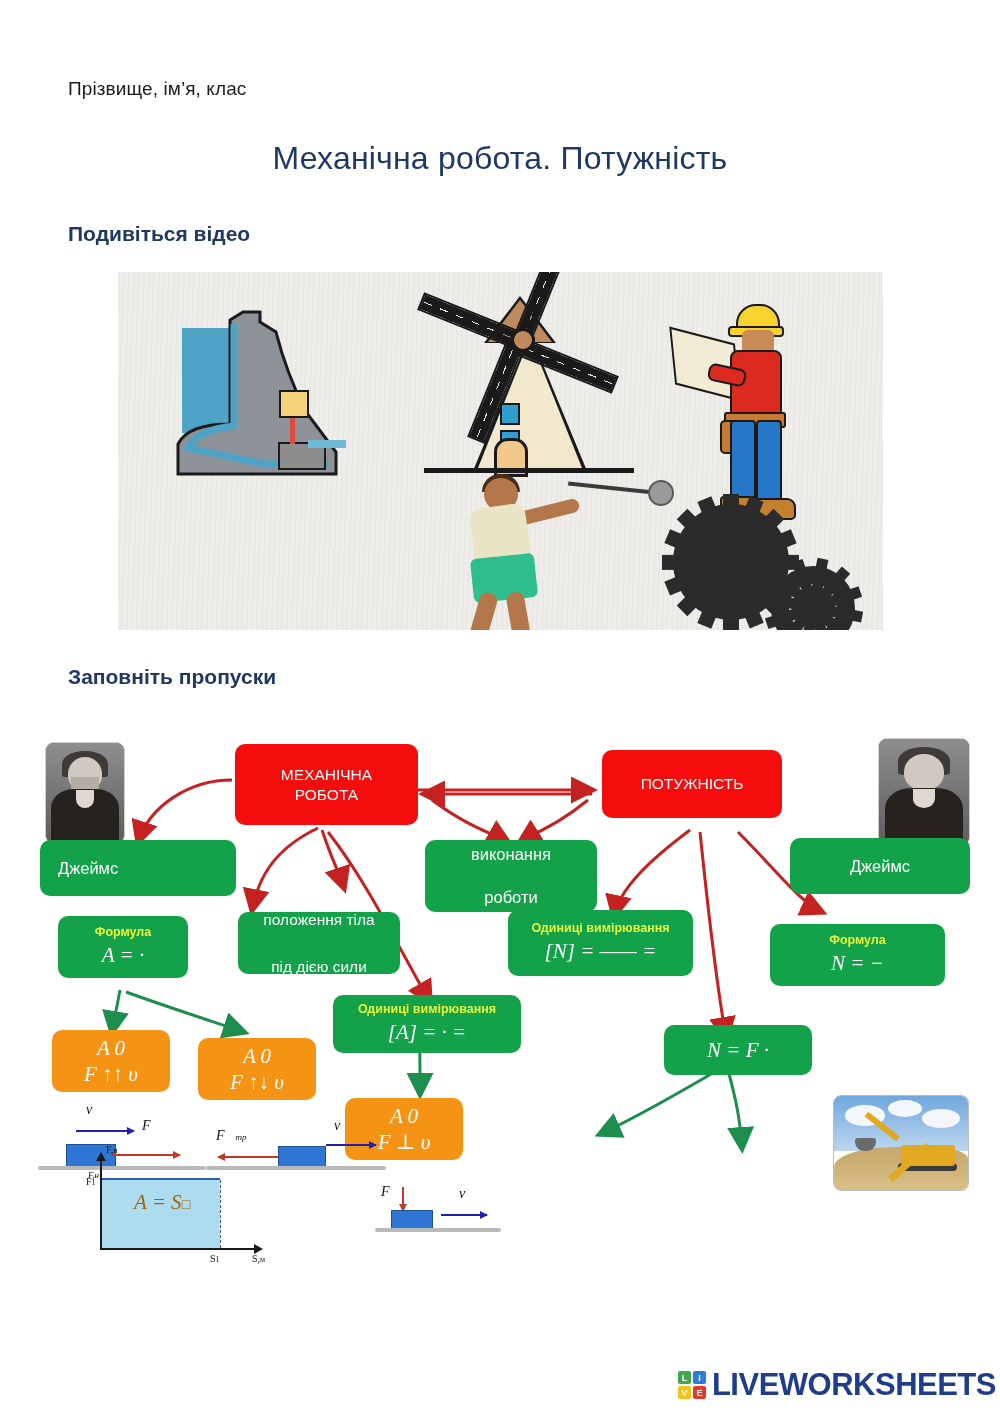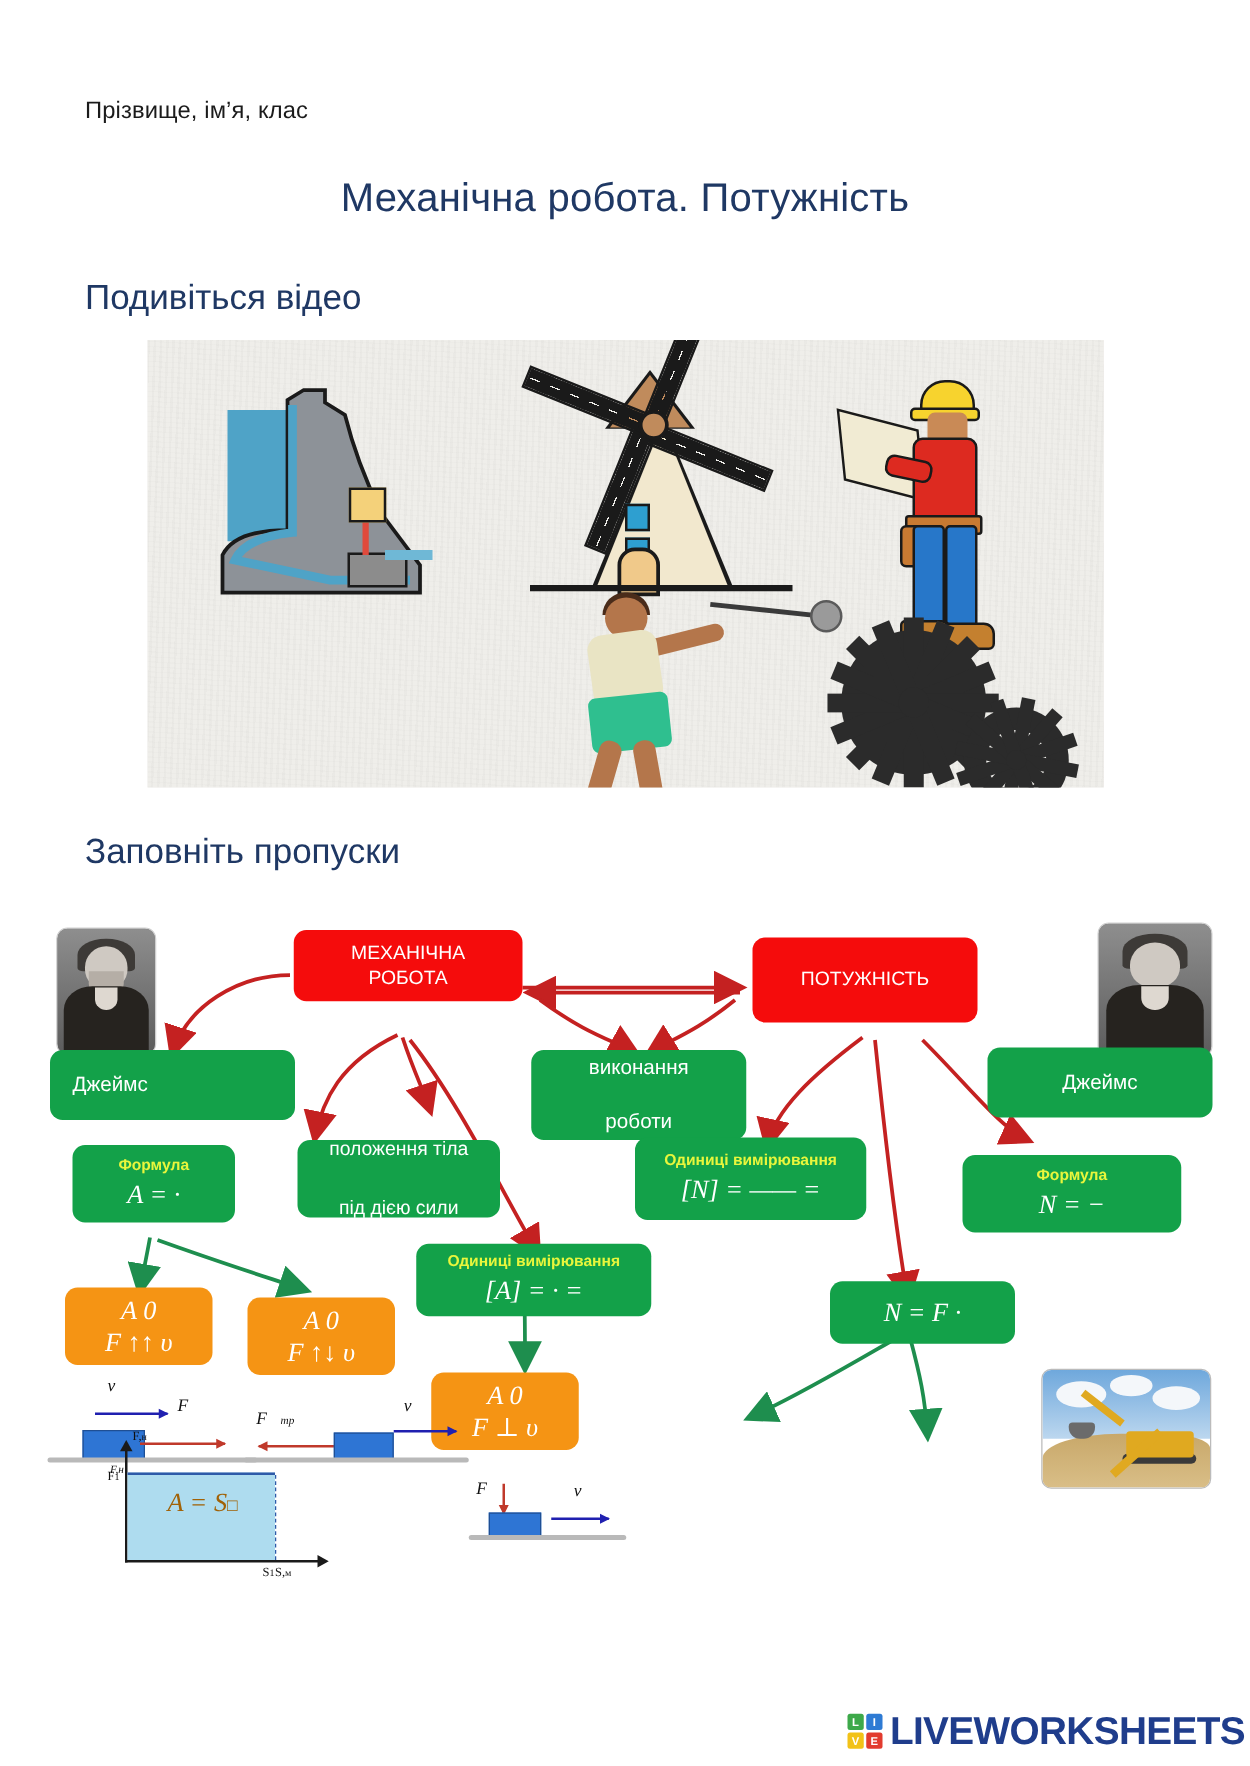--- a/index.html
+++ b/index.html
@@ -5,21 +5,21 @@
   html,body{margin:0;padding:0;background:#ffffff;}
   body{width:1000px;height:1413px;position:relative;overflow:hidden;
        font-family:"Liberation Sans","DejaVu Sans",sans-serif;}
 
   .page{position:relative;width:1000px;height:1413px;background:#fff;}
 
   
   .name-line{position:absolute;left:68px;top:78px;font-size:19px;color:#1b1b1b;letter-spacing:.1px;}
   .main-title{position:absolute;left:0;top:140px;width:1000px;text-align:center;
               font-size:32px;color:#1F3864;font-weight:400;letter-spacing:.2px;}
-  .sec-head{position:absolute;font-size:28px;color:#1F3864;font-weight:400;}
+  .sec-head{position:absolute;font-size:21px;color:#1F3864;font-weight:700;}
   .sec-video{left:68px;top:222px;}
   .sec-fill{left:68px;top:665px;}
 
   
   .video-box{position:absolute;left:118px;top:272px;width:765px;height:358px;
              background:#efeeea;overflow:hidden;}
   .paper-tex{position:absolute;inset:0;
       background:
         repeating-linear-gradient(92deg, rgba(0,0,0,.018) 0 2px, rgba(255,255,255,0) 2px 5px),
         repeating-linear-gradient(3deg, rgba(0,0,0,.013) 0 1px, rgba(255,255,255,0) 1px 4px),
@@ -299,21 +299,21 @@
         <div class="pt-collar"></div>
     </div>
     <div class="portrait" style="left:878px;top:18px;width:90px;height:106px;">
       <div class="pt-sky"></div>
         <div class="pt-hair"></div>
         <div class="pt-head"></div>
       <div class="pt-body"></div>
         <div class="pt-collar"></div>
     </div>
 
-    <div class="node red" style="left:235px;top:24px;width:183px;height:57px;">
+    <div class="node red" style="left:235px;top:24px;width:183px;height:81px;">
       <div>МЕХАНІЧНА</div>
       <div>РОБОТА</div>
     </div>
     <div class="node red" style="left:602px;top:30px;width:180px;height:68px;">
       <div>ПОТУЖНІСТЬ</div>
     </div>
 
     <div class="node green" style="left:40px;top:120px;width:196px;height:56px;align-items:flex-start;padding-left:18px;">
       <div>Джеймс</div>
     </div>
@@ -381,21 +381,21 @@
     <div class="sk" style="left:38px;top:382px;width:170px;height:70px;">
       <div class="lab" style="left:48px;top:0px;">ν⃗</div>
       <div class="vec v" style="left:38px;top:28px;width:58px;color:#2020B0;"></div>
       <div class="lab" style="left:104px;top:16px;">F⃗</div>
       <div class="blk" style="left:28px;top:42px;width:48px;height:22px;"></div>
       <div class="vec v" style="left:74px;top:52px;width:68px;color:#C0392B;"></div>
       <div class="ground" style="left:0;top:64px;width:168px;"></div>
       <div class="lab" style="left:50px;top:68px;font-size:9px;">F,<small>н</small></div>
     </div>
 
-    <div class="sk" style="left:195px;top:392px;width:185px;height:60px;">
+    <div class="sk" style="left:206px;top:392px;width:185px;height:60px;">
       <div class="lab" style="left:10px;top:16px;">F⃗<small>тр</small></div>
       <div class="vec v" style="left:12px;top:44px;width:62px;color:#C0392B;transform:scaleX(-1);"></div>
       <div class="blk" style="left:72px;top:34px;width:46px;height:20px;"></div>
       <div class="lab" style="left:128px;top:6px;">ν⃗</div>
       <div class="vec v" style="left:120px;top:32px;width:50px;color:#2020B0;"></div>
       <div class="ground" style="left:0;top:54px;width:180px;"></div>
     </div>
 
     <div class="sk" style="left:375px;top:462px;width:130px;height:56px;">
       <div class="lab" style="left:6px;top:2px;">F⃗</div>
@@ -409,21 +409,21 @@
     <div class="chartbox" style="left:100px;top:440px;width:155px;height:90px;">
       <div class="ch-axisY"></div>
       <div class="ch-axisX"></div>
       <div style="position:absolute;left:-4px;top:-8px;width:0;height:0;border-left:5px solid transparent;border-right:5px solid transparent;border-bottom:9px solid #1a1a1a;"></div>
       <div style="position:absolute;right:-8px;bottom:-4px;width:0;height:0;border-top:5px solid transparent;border-bottom:5px solid transparent;border-left:9px solid #1a1a1a;"></div>
       <div class="ch-fill" style="width:118px;height:68px;"></div>
       <div class="ch-dash" style="left:120px;bottom:2px;height:68px;"></div>
       <div class="ch-lbl" style="left:6px;top:-16px;">F,<span style="font-size:8px">н</span></div>
       <div class="ch-lbl" style="left:-14px;top:16px;">F<span style="font-size:8px">1</span></div>
       <div class="ch-lbl" style="left:110px;bottom:-14px;">S<span style="font-size:8px">1</span></div>
-      <div class="ch-lbl" style="left:120px;bottom:-14px;text-align:center;">S,<span style="font-size:8px">м</span></div>
+      <div class="ch-lbl" style="left:152px;bottom:-14px;text-align:center;">S,<span style="font-size:8px">м</span></div>
       <div class="ch-eq" style="left:34px;top:30px;">
         <span>A = S</span><span style="font-style:normal;font-size:14px;">□</span>
       </div>
     </div>
   </div>
 
   <div class="logo">
     <div class="logo-grid">
       <span style="background:#3DA94A;">L</span>
       <span style="background:#2E7BD4;">I</span>

